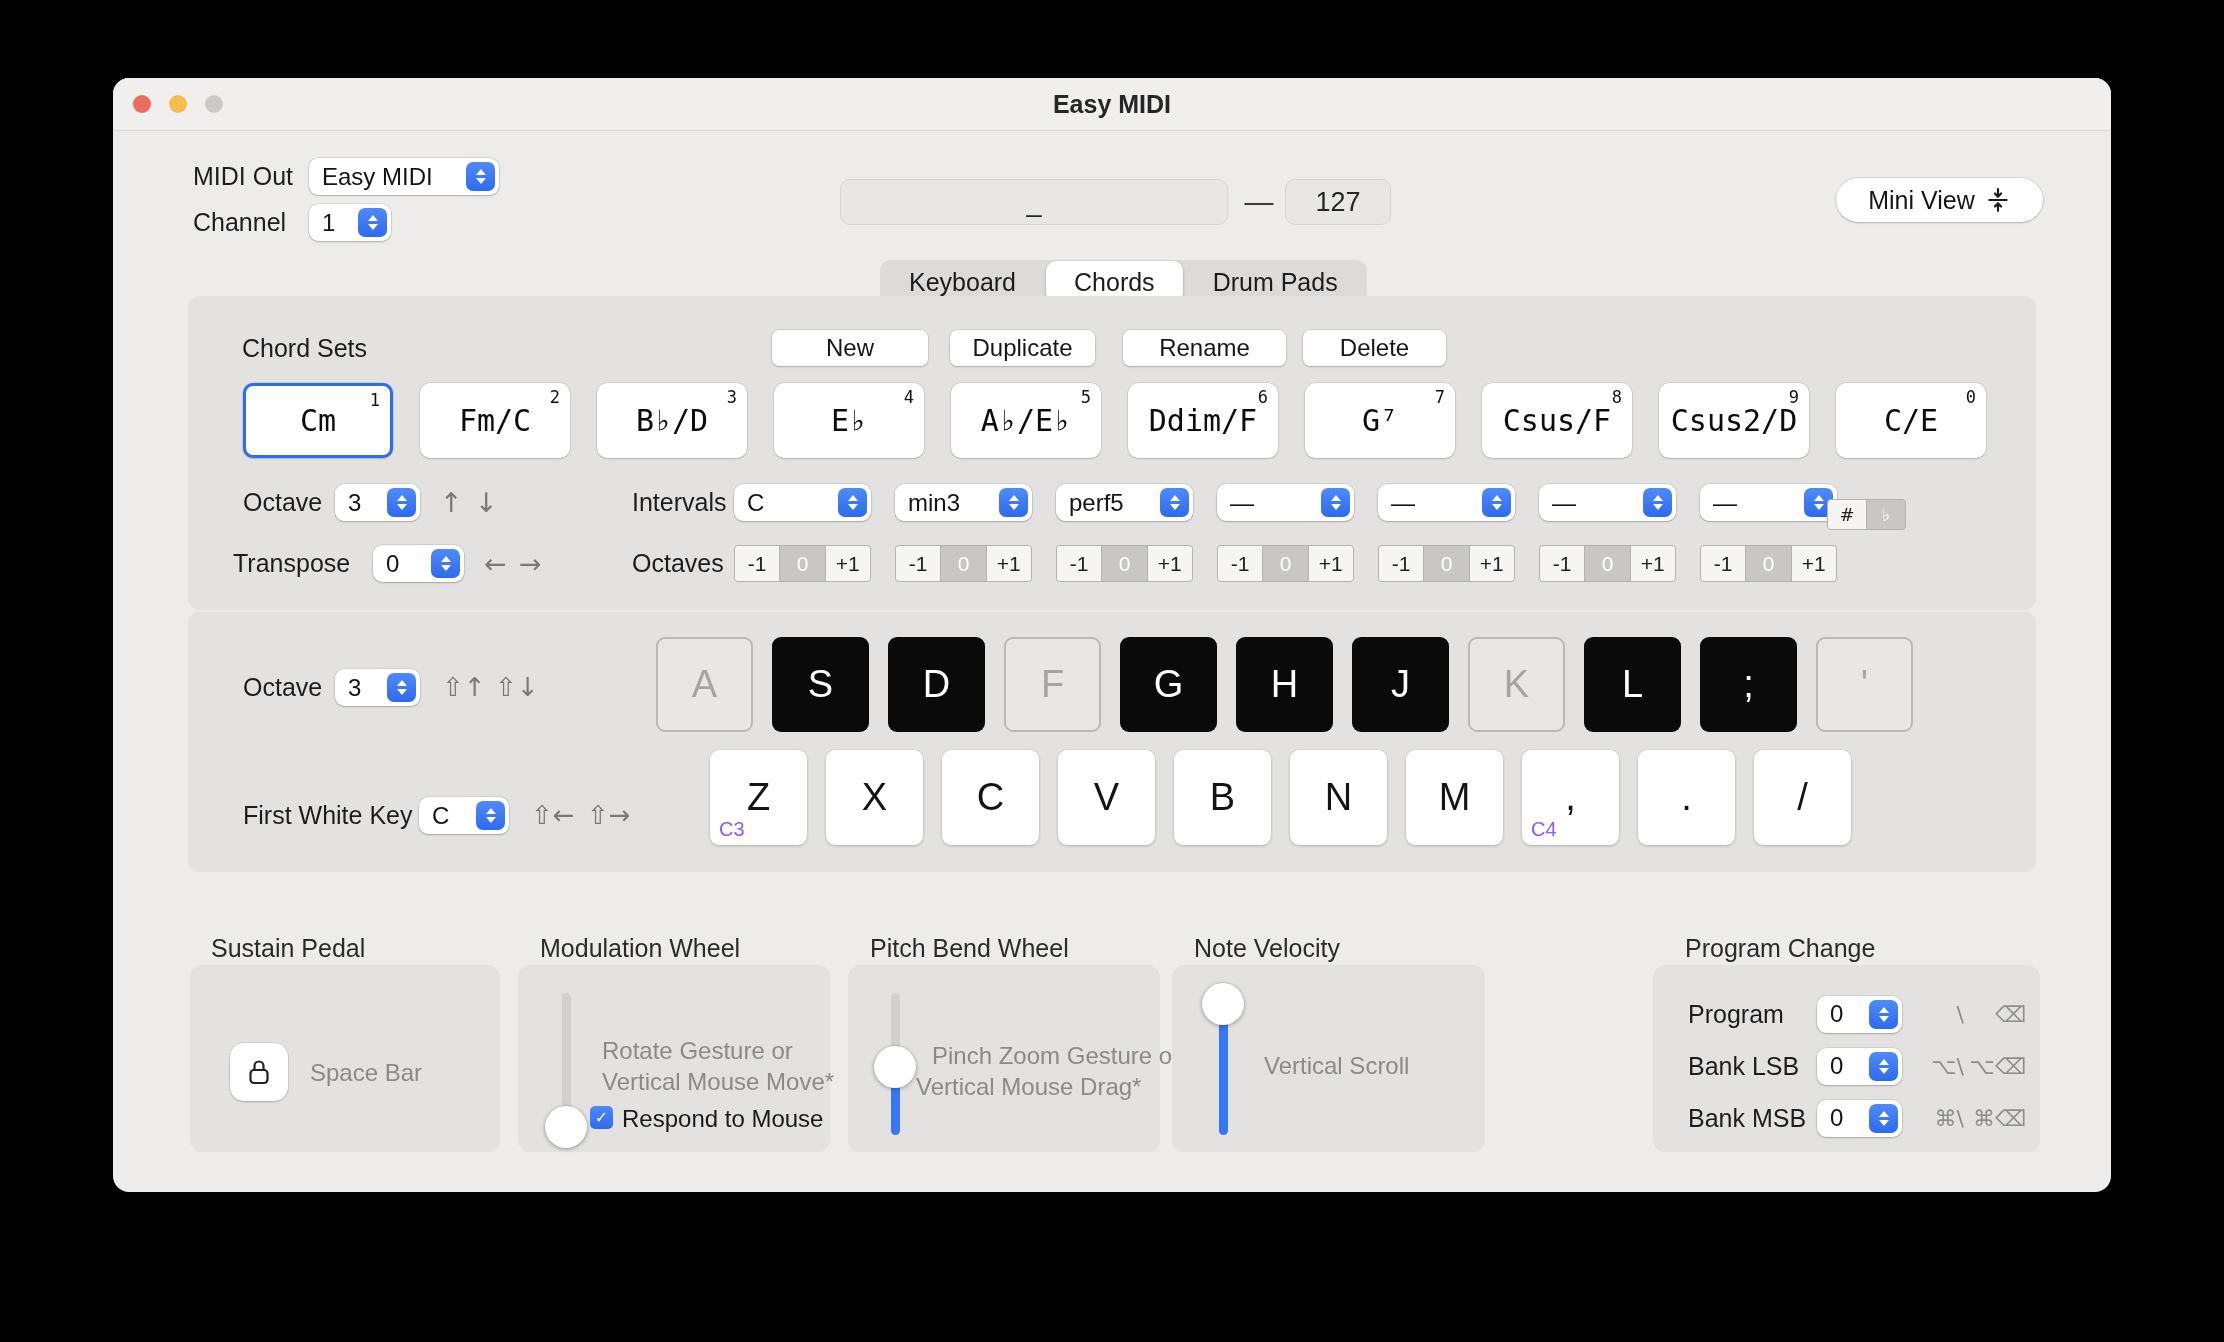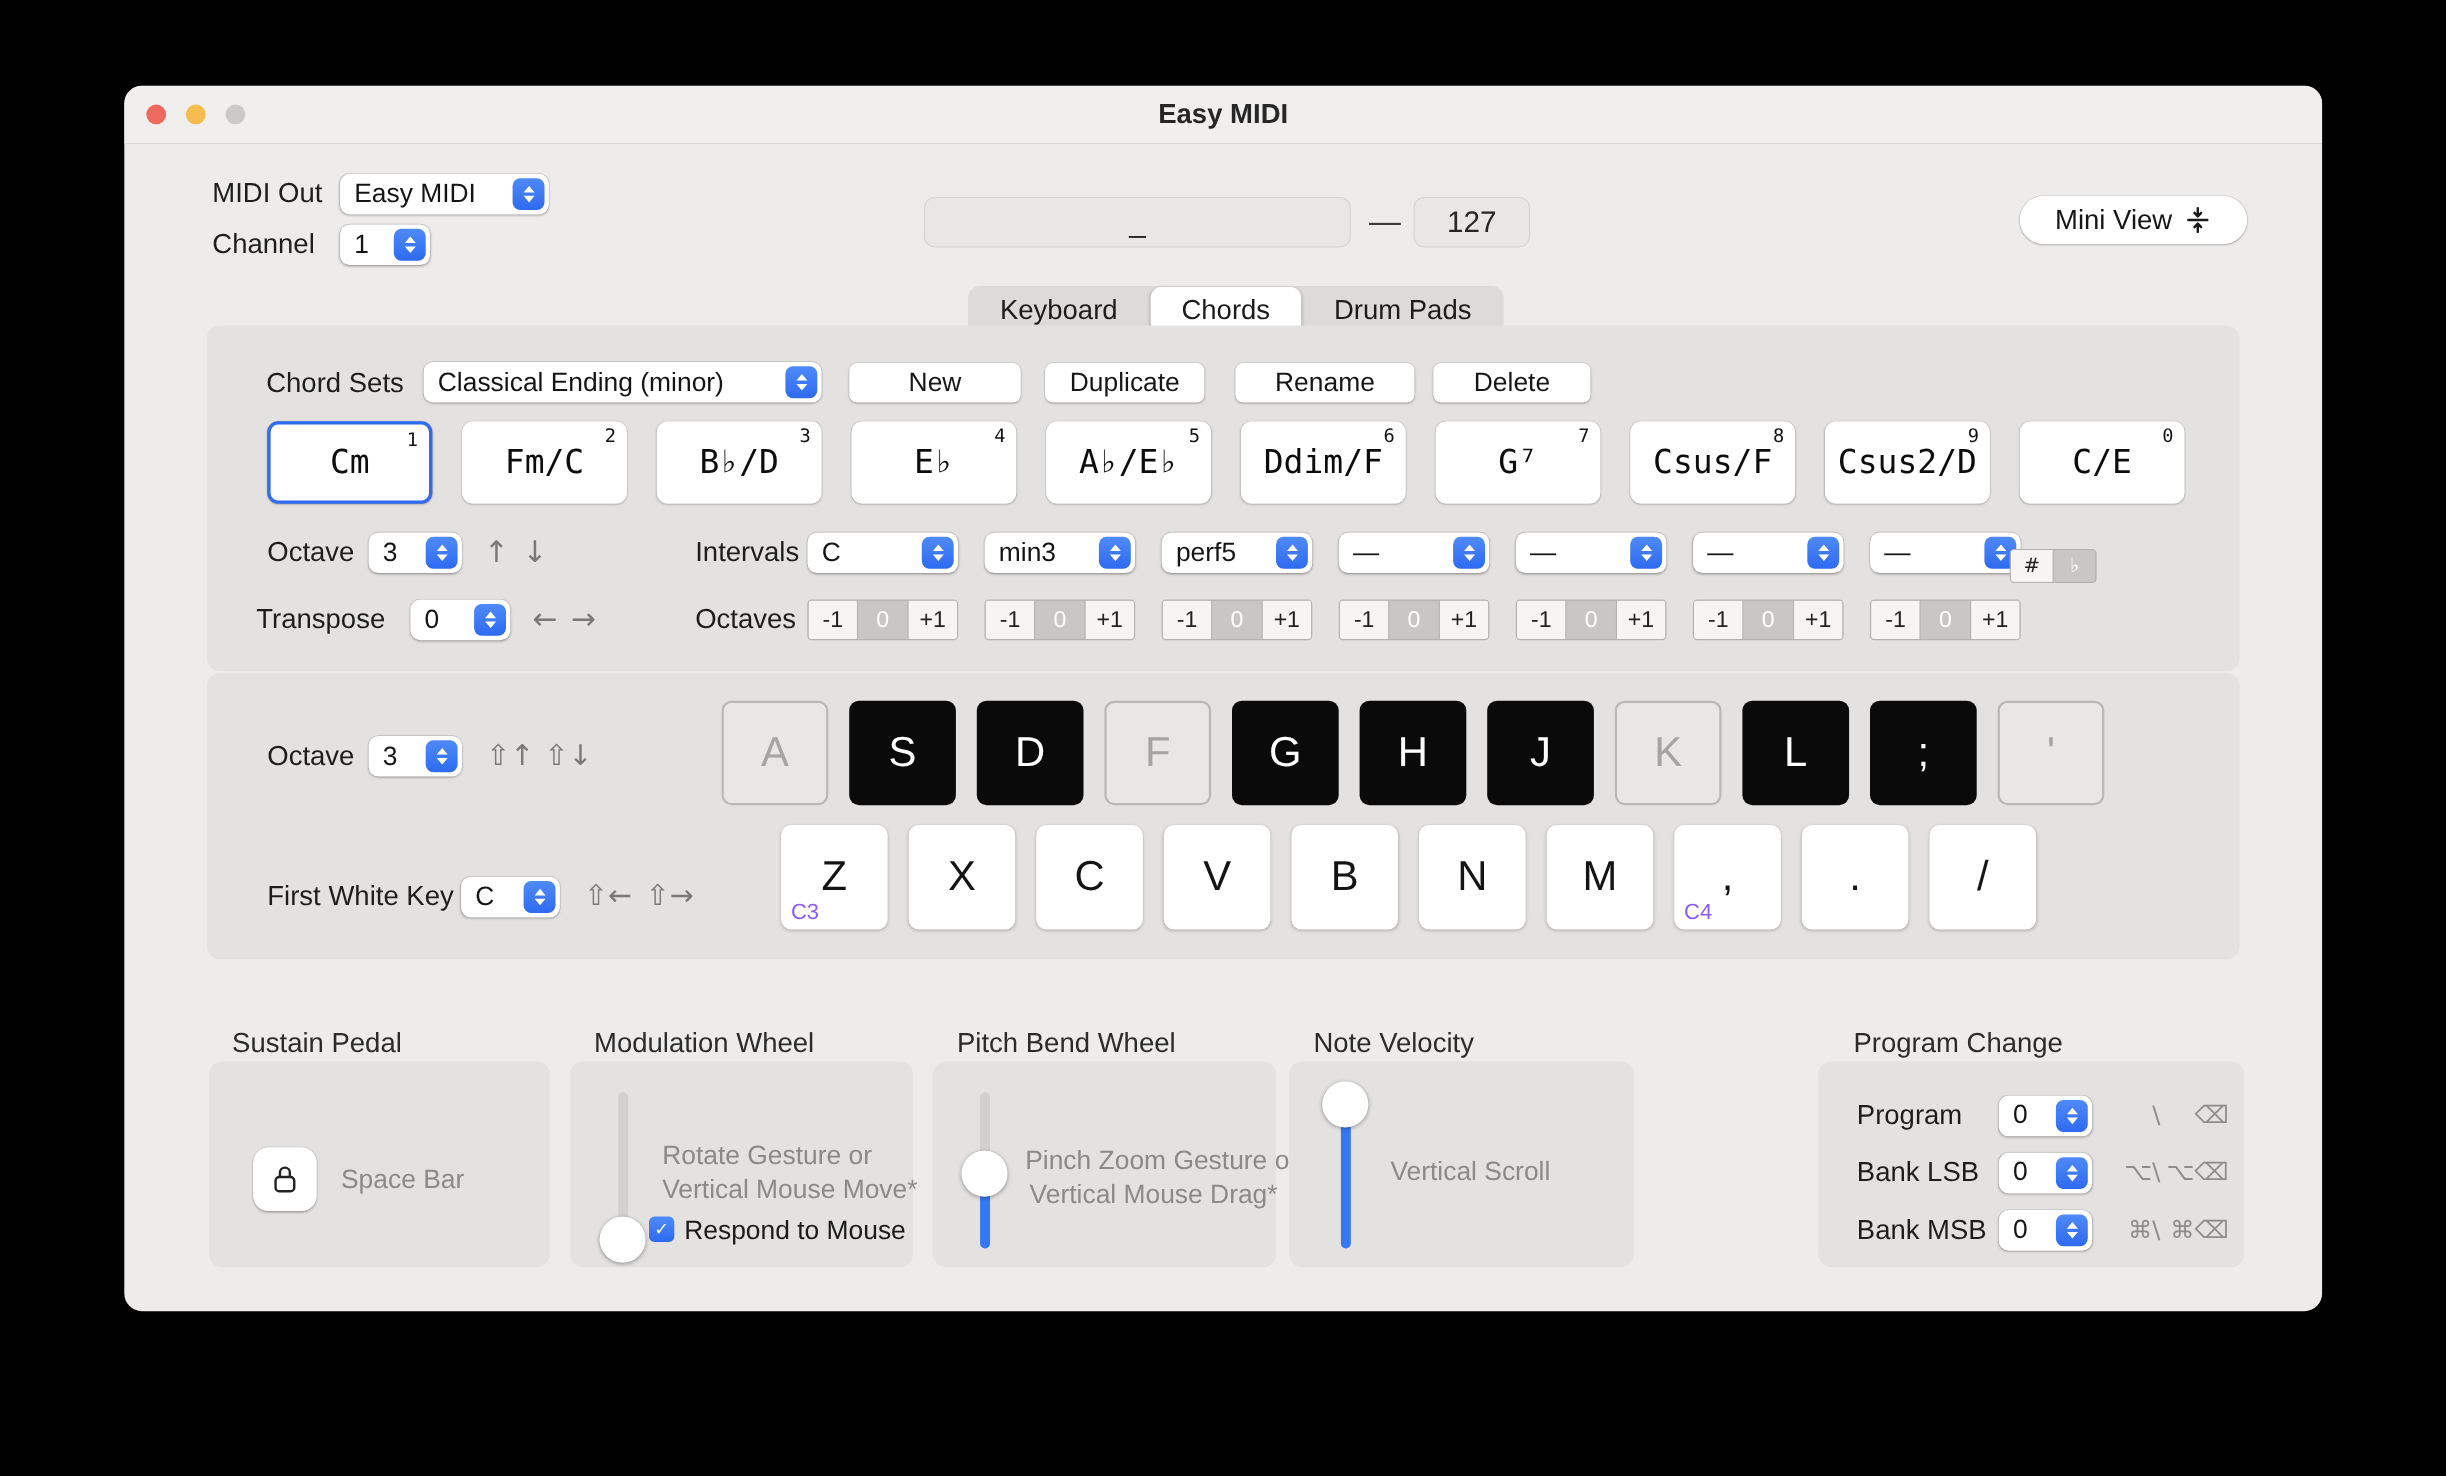--- a/index.html
+++ b/index.html
@@ -104,27 +104,20 @@
     </div>
 
     <div class="tabs" id="tabs">
         <div class="tab">Keyboard</div>
         <div class="tab tab-selected">Chords</div>
         <div class="tab">Drum Pads</div>
       </div>
 
     <div class="panel" style="left:75px;top:218px;width:1848px;height:314px;">
       <div class="label" style="left:54px;top:34px;">Chord Sets</div>
-      <div class="popup" style="left:197px;top:33px;width:362px;">
-        <span class="popup-val">Classical Ending (minor)</span>
-        <span class="stepper">
-            <i class="chev-up"></i>
-            <i class="chev-down"></i>
-          </span>
-      </div>
       <div class="btn" style="left:584px;top:34px;width:156px;">New</div>
       <div class="btn" style="left:762px;top:34px;width:145px;">Duplicate</div>
       <div class="btn" style="left:935px;top:34px;width:163px;">Rename</div>
       <div class="btn" style="left:1115px;top:34px;width:143px;">Delete</div>
 
       <div class="chord-row" id="chord-row">
           <div class="chord chord-selected">
             <span class="chord-num">1</span>
             <span class="chord-name">Cm</span>
           </div>
@@ -381,21 +374,21 @@
       </div>
       <div class="hint" style="left:104px;top:138px;color:#1a1a1a;">Respond to Mouse</div>
     </div>
 
     <div class="glabel" style="left:757px;top:855px;">Pitch Bend Wheel</div>
     <div class="panel" style="left:735px;top:887px;width:312px;height:187px;">
       <div class="slider-track" style="left:43px;top:28px;height:142px;"></div>
       <div class="slider-fill" style="left:43px;top:102px;height:68px;"></div>
       <div class="slider-thumb" style="left:26px;top:81px;"></div>
       <div class="hint" style="left:84px;top:75px;">Pinch Zoom Gesture or</div>
-      <div class="hint" style="left:88px;top:106px;">Vertical Mouse Drag*</div>
+      <div class="hint" style="left:68px;top:106px;">Vertical Mouse Drag*</div>
     </div>
 
     <div class="glabel" style="left:1081px;top:855px;">Note Velocity</div>
     <div class="panel" style="left:1059px;top:887px;width:313px;height:187px;">
       <div class="slider-track" style="left:47px;top:28px;height:142px;"></div>
       <div class="slider-fill" style="left:47px;top:39px;height:131px;"></div>
       <div class="slider-thumb" style="left:30px;top:18px;"></div>
       <div class="hint" style="left:92px;top:85px;">Vertical Scroll</div>
     </div>
 

